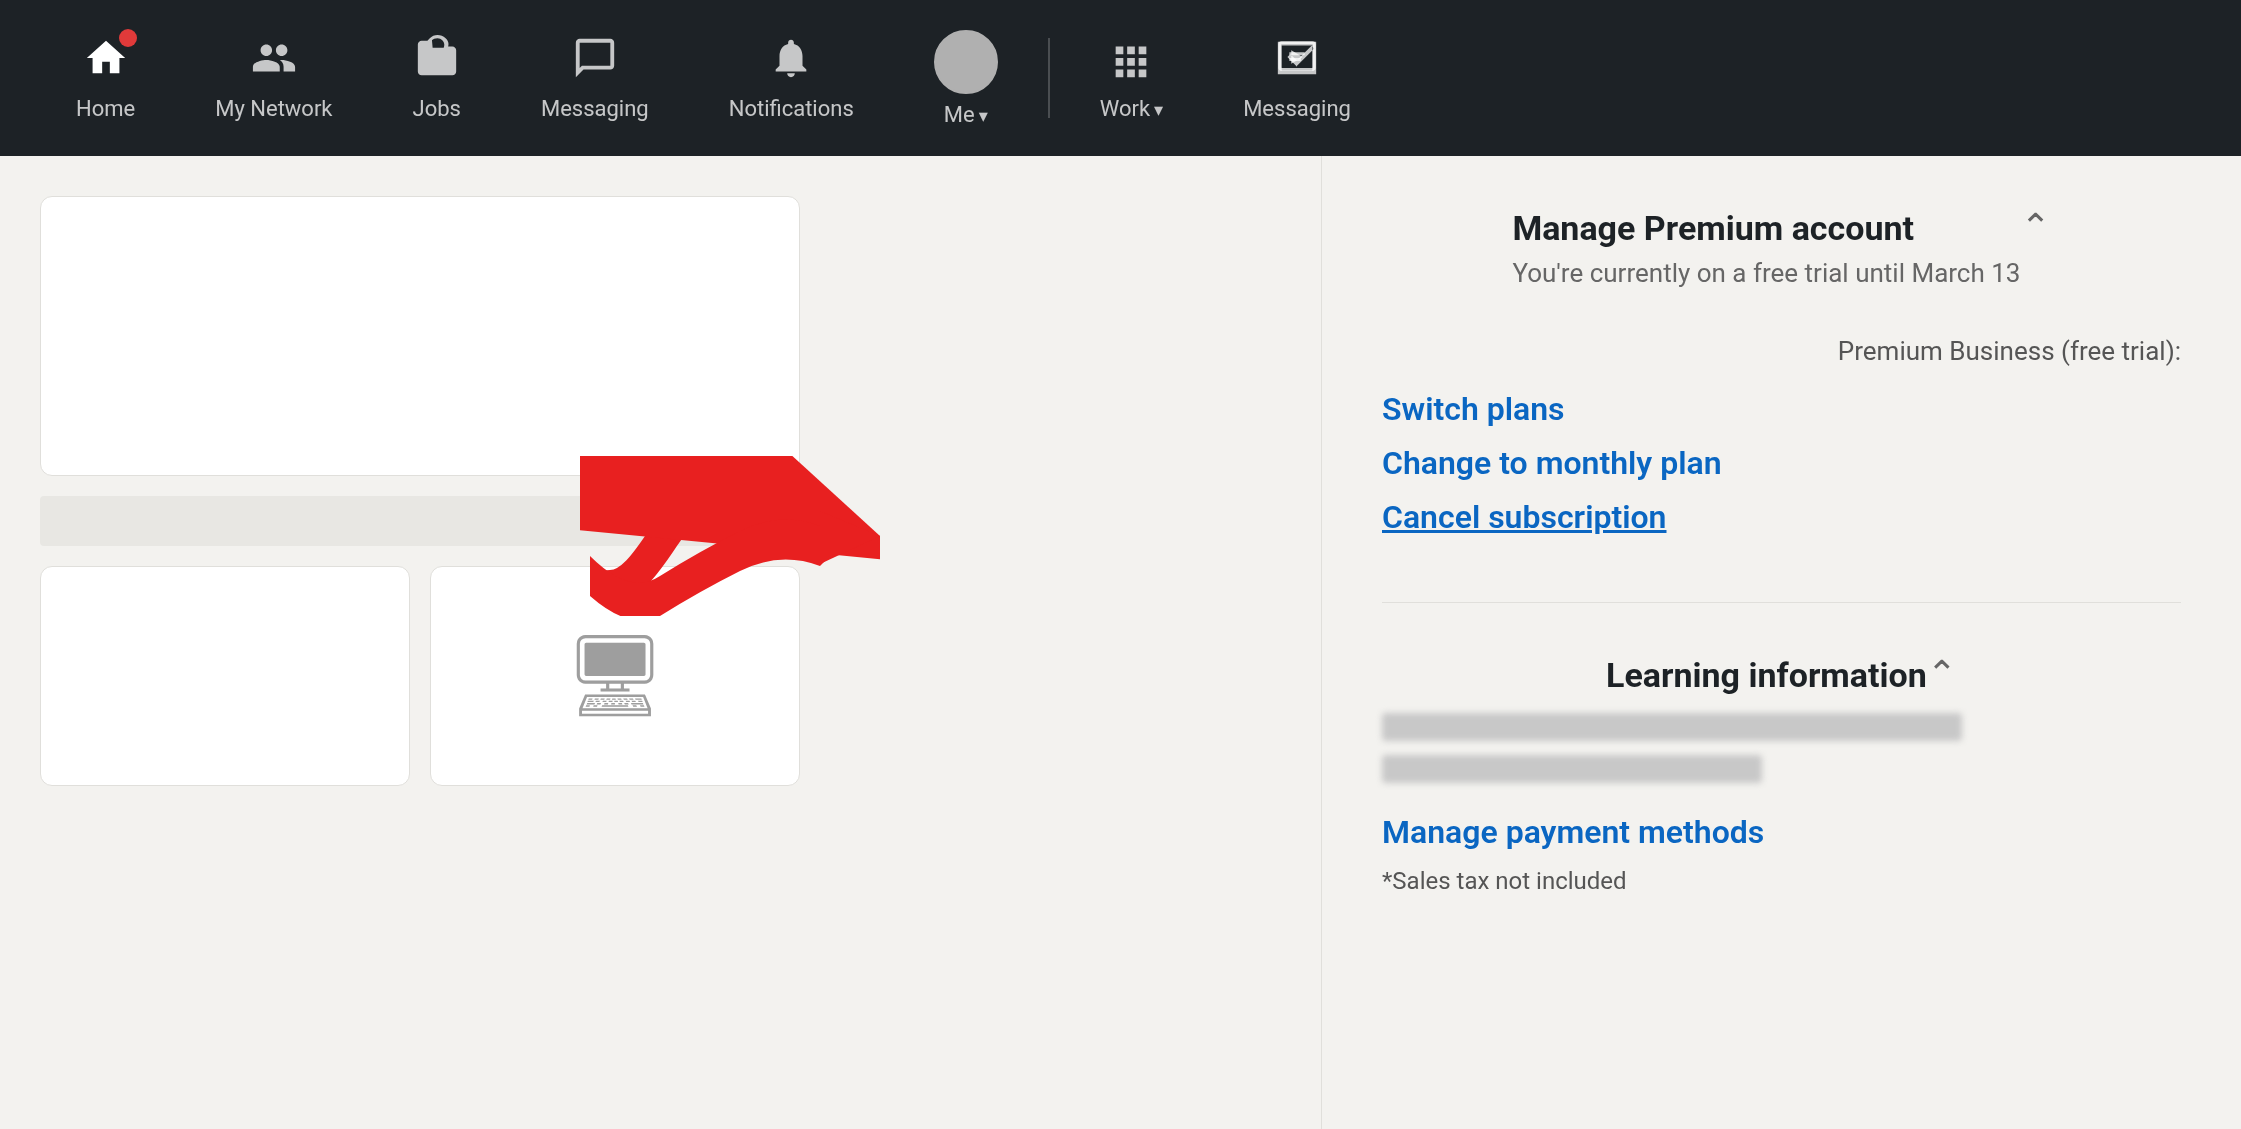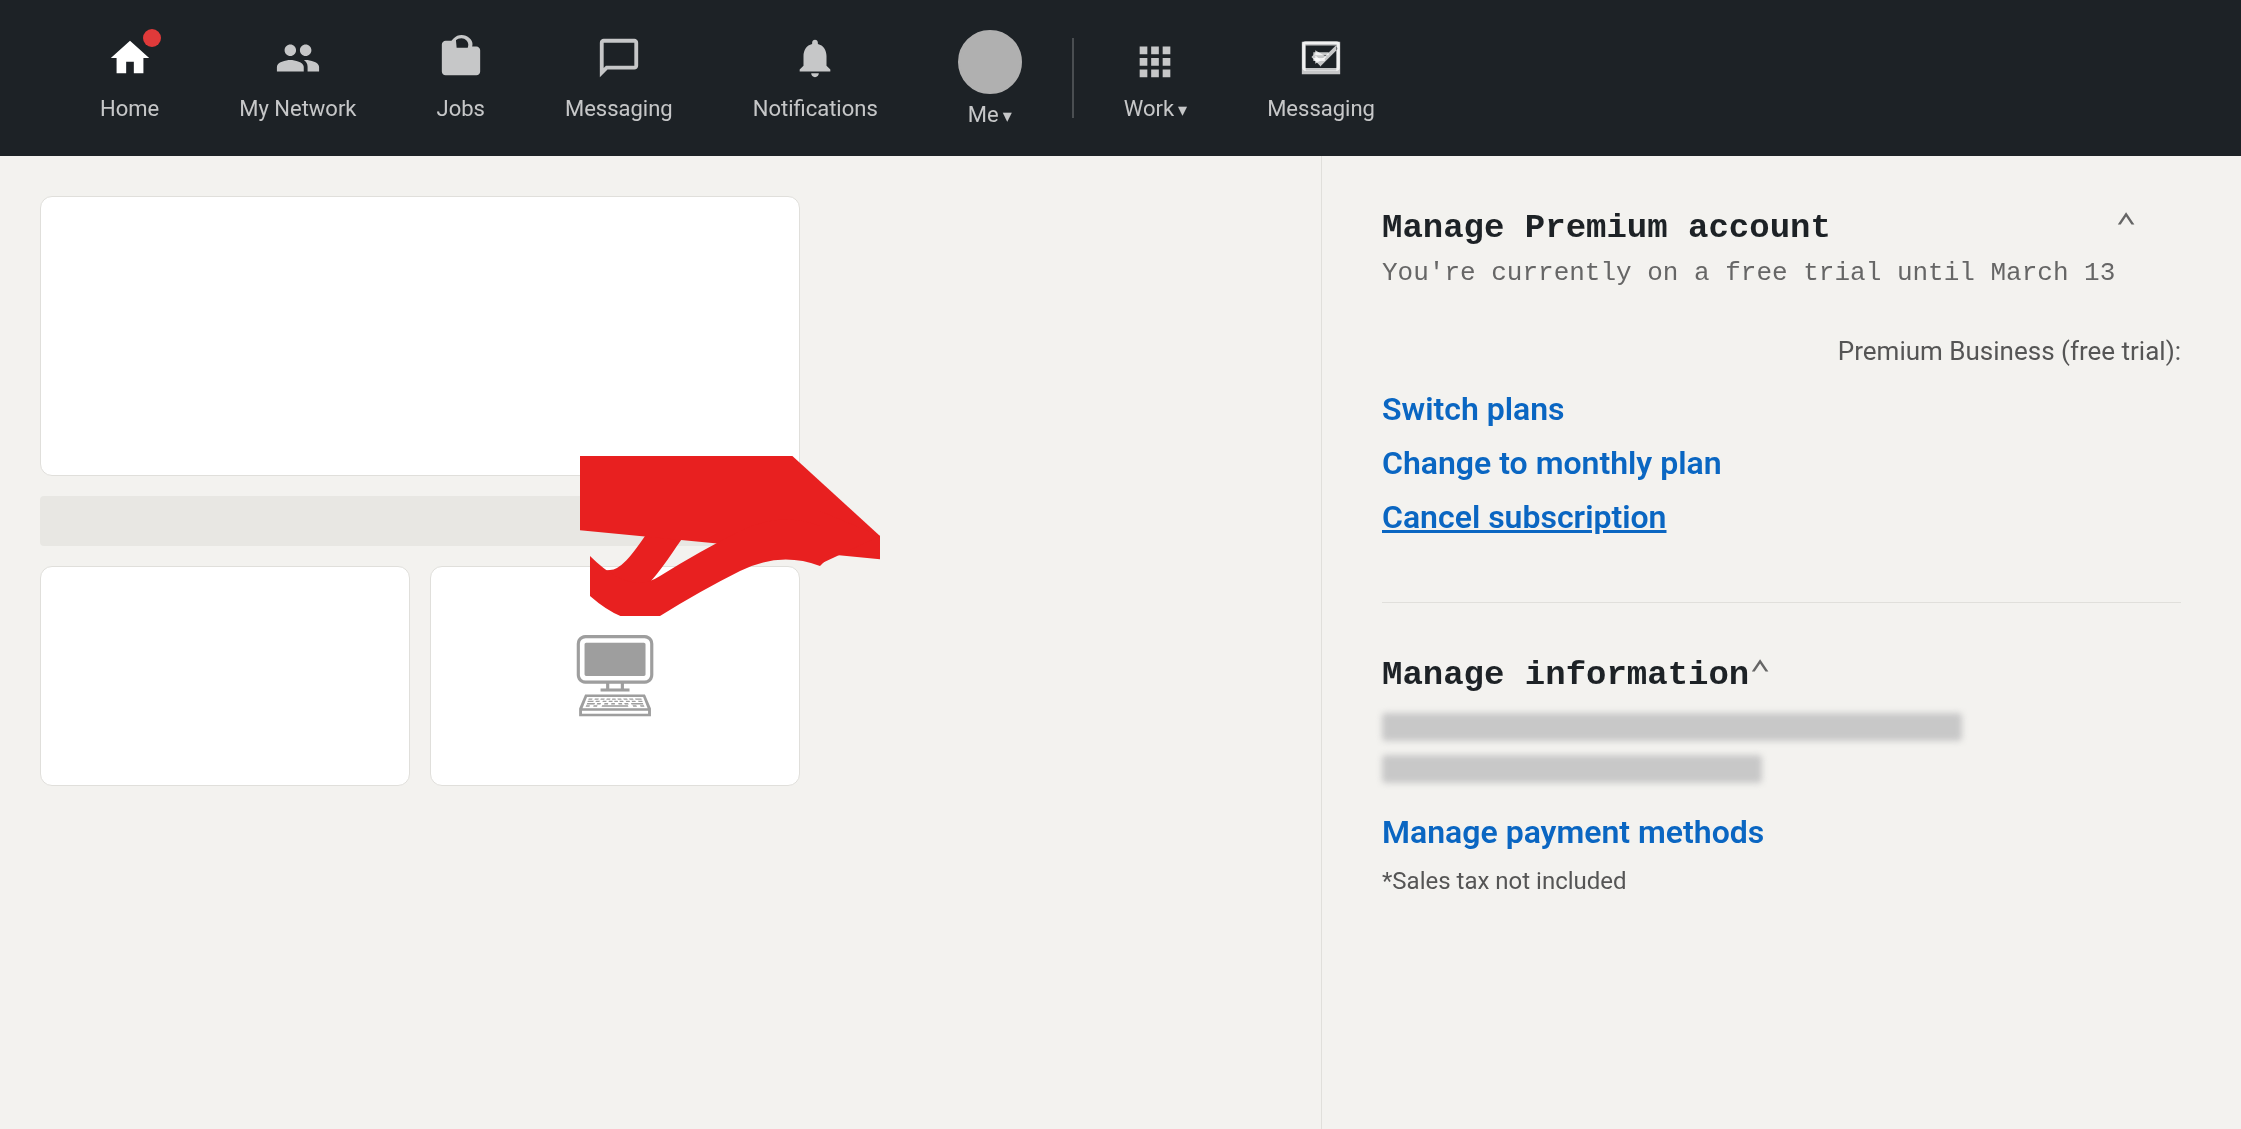--- a/index.html
+++ b/index.html
@@ -11,21 +11,21 @@
       overflow: hidden;
       position: relative;
     }
 
     
     .navbar {
       background: #1d2226;
       height: 156px;
       display: flex;
       align-items: center;
-      padding: 0 60px;
+      padding: 0 36px;
       position: relative;
       z-index: 100;
     }
     .nav-item {
       display: flex;
       flex-direction: column;
       align-items: center;
       justify-content: center;
       color: rgba(255,255,255,0.75);
       cursor: pointer;
@@ -146,24 +146,23 @@
       background: #f3f2ef;
       border-left: 1px solid #e0dfdb;
       padding: 50px 60px;
       overflow-y: auto;
       position: relative;
     }
 
     
     .section-header {
       display: flex;
-      justify-content: flex-start;
+      justify-content: center;
       align-items: flex-start;
       margin-bottom: 16px;
-      font-family: Liberation Mono, monospace;
     }
     .chevron-up {
       font-size: 36px;
       color: #666;
       cursor: pointer;
     }
 
     
     .premium-section {
       margin-bottom: 50px;
@@ -359,21 +358,21 @@
 
       <p class="plan-label">Premium Business (free trial):</p>
 
       <a class="link-item" href="#">Switch plans</a>
       <a class="link-item" href="#">Change to monthly plan</a>
       <a class="link-item underlined" href="#">Cancel subscription</a>
     </div>
 
     <div class="billing-section">
       <div class="section-header">
-        <h2 class="section-title">Manage information</h2>
+        <h2 class="section-title">Learning information</h2>
         <span class="chevron-up">⌃</span>
       </div>
 
       <div class="blurred-text"></div>
       <div class="blurred-text-short"></div>
 
       <a class="link-item" href="#">Manage payment methods</a>
 
       <p class="small-note">*Sales tax not included</p>
     </div>

